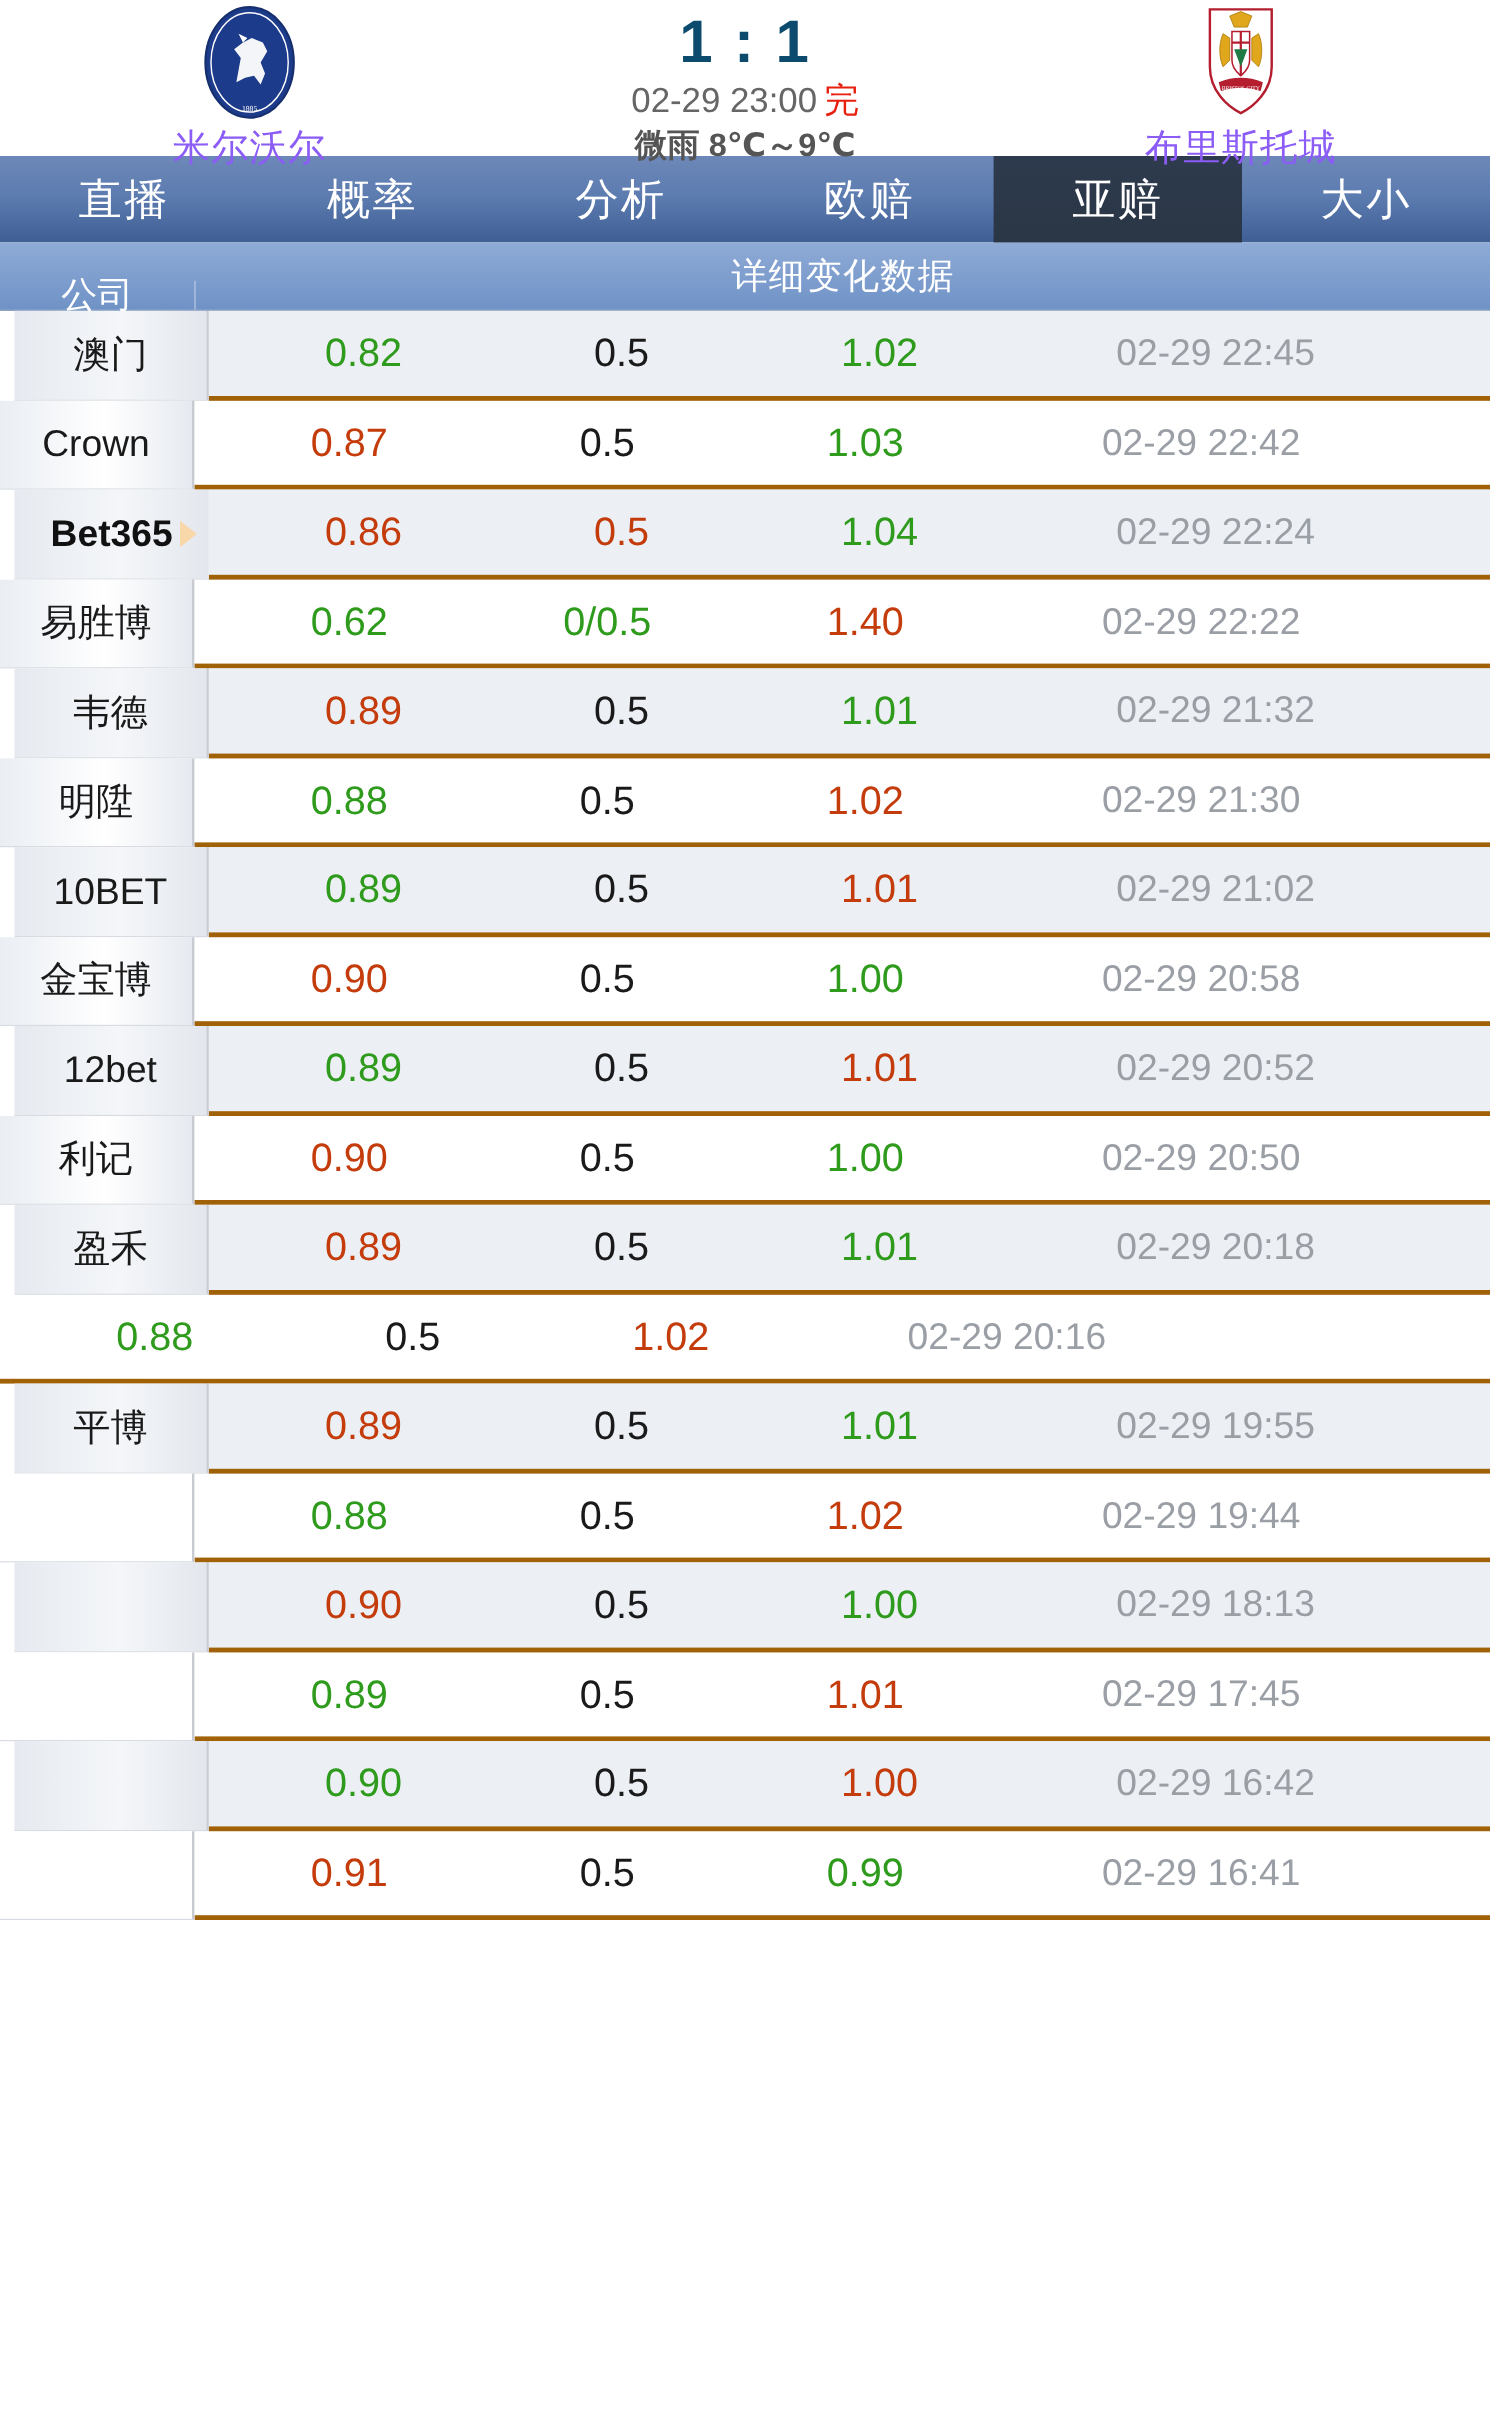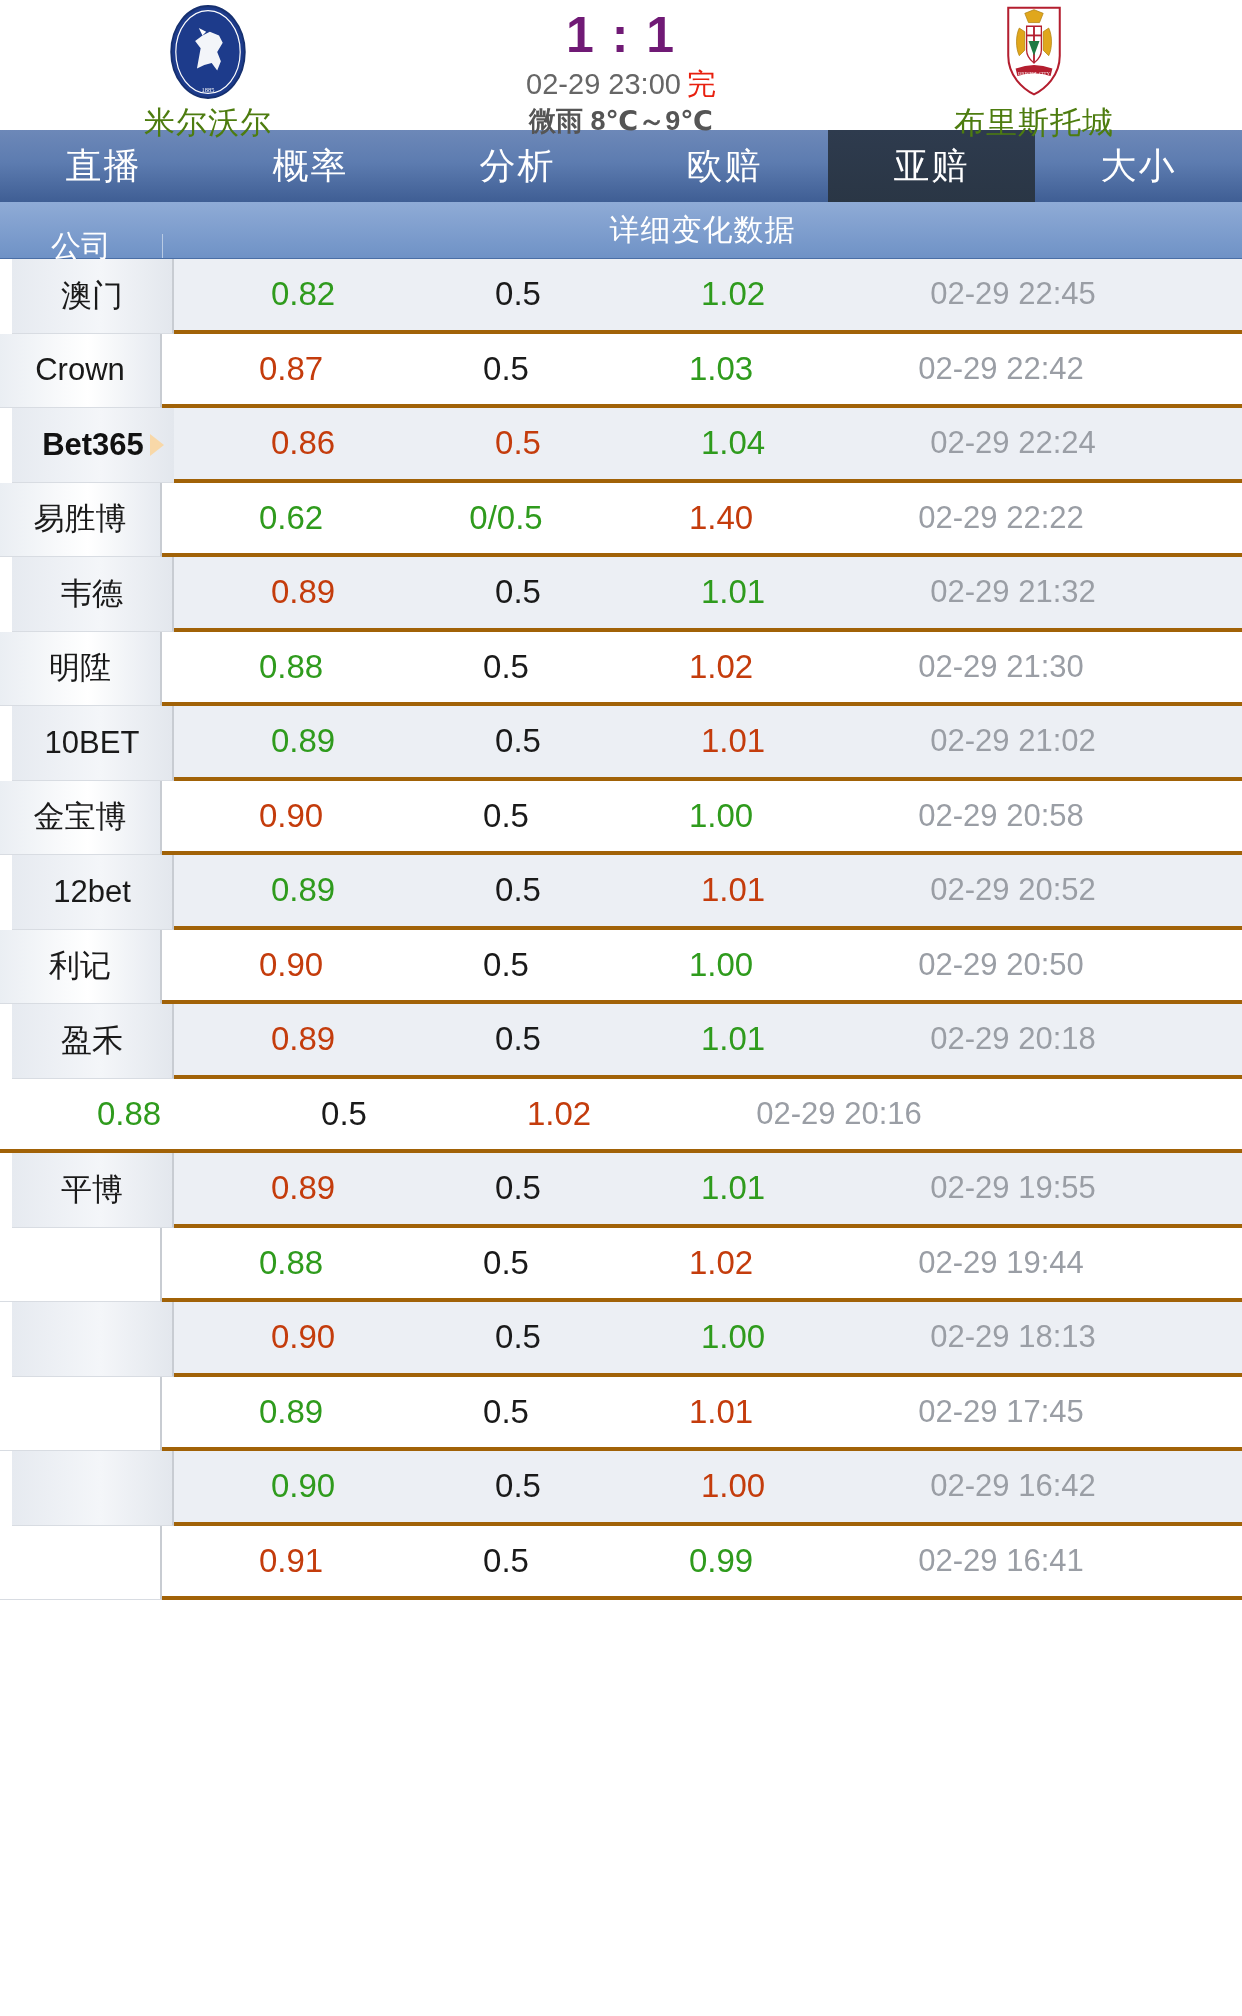--- a/index.html
+++ b/index.html
@@ -21,31 +21,31 @@
     position:relative;
   }
   .team{
     width:360px;
     display:flex;flex-direction:column;align-items:center;
     padding-top:4px;
   }
   .team.home{margin-left:28px;}
   .team.away{margin-left:auto;margin-right:28px;}
   .team-name{
-    font-size:31px;color:#4d7c0f;font-weight:400;
+    font-size:31px;color:#8b5cf6;font-weight:400;
     margin-top:2px;letter-spacing:1px;white-space:nowrap;
   }
   .crest{width:92px;height:96px;display:block;}
 
   .score-block{
     position:absolute;left:50%;transform:translateX(-50%);
     top:6px;text-align:center;width:420px;
   }
   .score{
-    font-size:50px;font-weight:bold;color:#701a75;
+    font-size:50px;font-weight:bold;color:#0c4a6e;
     letter-spacing:2px;line-height:58px;
   }
   .kickoff{
     font-size:29px;color:#666;line-height:40px;white-space:nowrap;
   }
   .kickoff .status{color:#e8200f;margin-left:6px;}
   .weather{
     font-size:27px;color:#555;line-height:34px;white-space:nowrap;font-weight:bold;
   }
 

